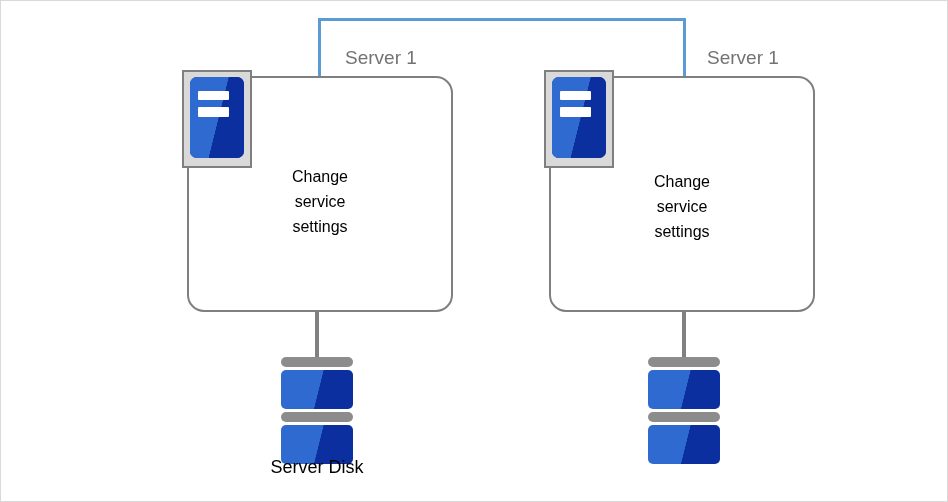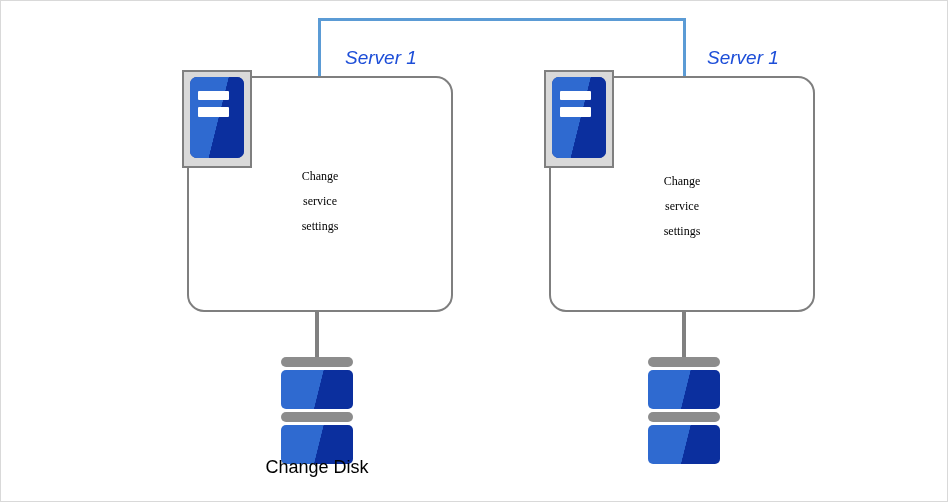--- a/index.html
+++ b/index.html
@@ -41,24 +41,23 @@
     left: 682px;
     top: 17px;
     width: 3px;
     height: 59px;
   }
 
   
   .server-label {
     position: absolute;
     font-size: 19px;
-    color: #1d4ed8;
+    color: #737373;
     white-space: nowrap;
     line-height: 1;
-    font-style: italic;
   }
   #label-server-1 { left: 344px; top: 47px; }
   #label-server-2 { left: 706px; top: 47px; }
 
   
   .server-box {
     position: absolute;
     top: 75px;
     width: 266px;
     height: 236px;
@@ -67,24 +66,23 @@
     border-radius: 17px;
     background: #ffffff;
   }
   #server-box-1 { left: 186px; }
   #server-box-2 { left: 548px; }
 
   .box-text {
     position: absolute;
     width: 266px;
     text-align: center;
-    font-size: 12px;
+    font-size: 16px;
     line-height: 25px;
     color: #000000;
-    font-family: Liberation Serif, serif;
   }
   #box-text-1 { left: 186px; top: 163px; }
   #box-text-2 { left: 548px; top: 168px; }
 
   
   .server-icon {
     position: absolute;
     top: 69px;
     width: 70px;
     height: 98px;
@@ -219,15 +217,15 @@
   <div class="disk-stack" id="disk-stack-2">
     <div class="disk-bar"></div>
     <div class="disk-gap-small"></div>
     <div class="disk-platter"></div>
     <div class="disk-gap-small"></div>
     <div class="disk-bar"></div>
     <div class="disk-gap-small"></div>
     <div class="disk-platter"></div>
   </div>
 
-  <div id="label-mirror-disk">Change Disk</div>
+  <div id="label-mirror-disk">Server Disk</div>
 
 </div>
 
 </body></html>

